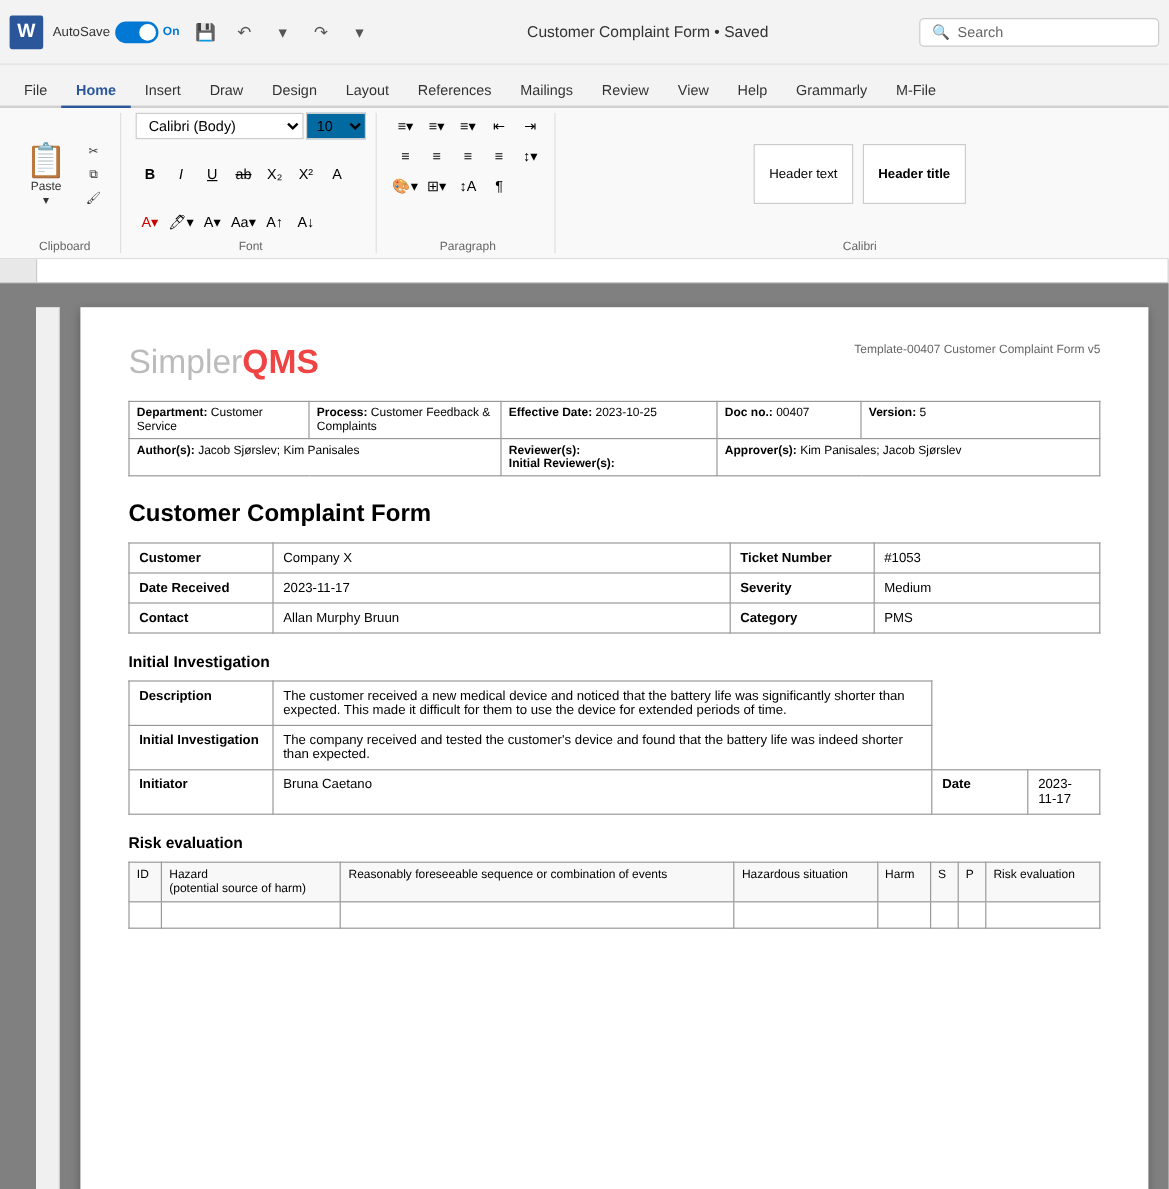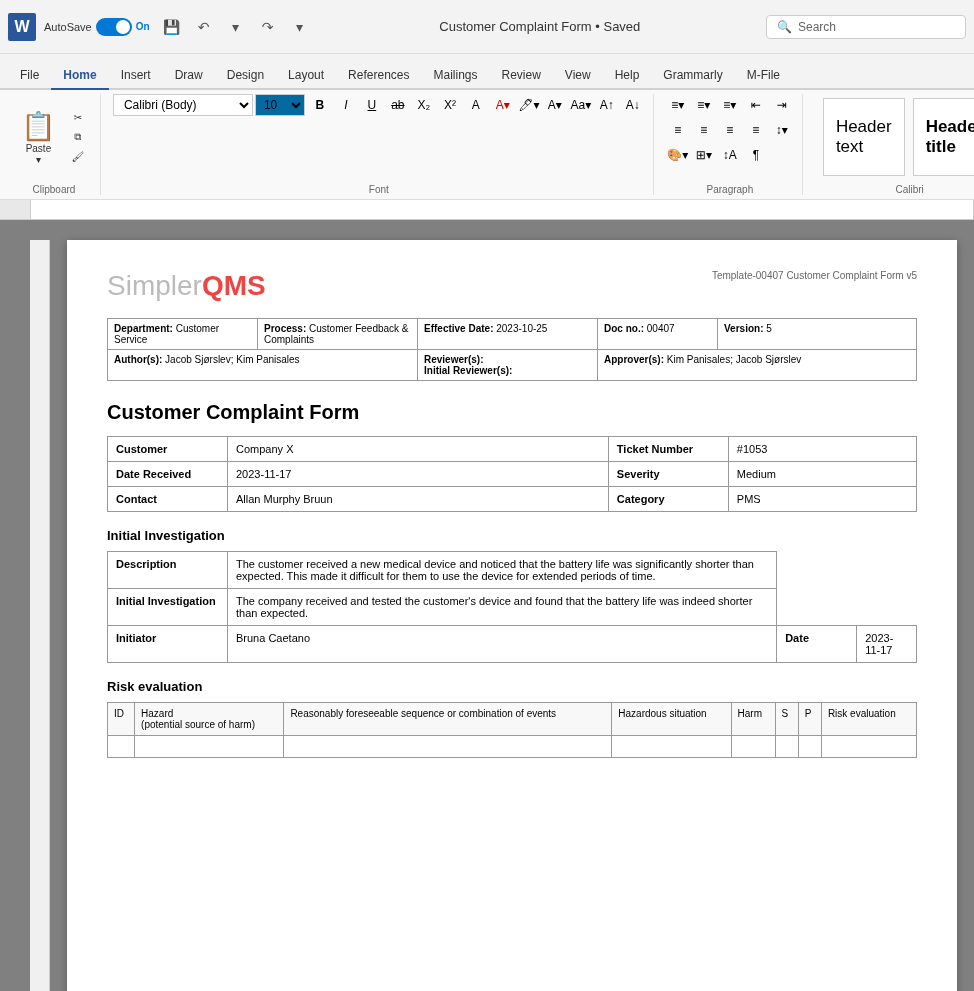--- a/index.html
+++ b/index.html
@@ -143,21 +143,21 @@
     .fmt-btn.italic { font-style: italic; }
     .fmt-btn.underline { text-decoration: underline; }
 
     .styles-preview {
       display: flex; gap: 8px; align-items: center;
       padding: 4px 8px;
     }
     .style-item {
       padding: 18px 12px;
       border: 1px solid #ccc;
-      font-size: 17px;
+      font-size: 11px;
       cursor: pointer;
       background: white;
     }
     .style-item.header-title { font-weight: bold; }
 
     
     .ruler {
       height: 20px;
       background: #f0f0f0;
       border-bottom: 1px solid #ccc;
@@ -284,21 +284,21 @@
           </div>
         <div class="rb-btn">
             <span>🖌</span>
           </div>
       </div>
     </div>
     <div class="ribbon-group-label">Clipboard</div>
   </div>
 
   <div class="ribbon-group">
-    <div class="ribbon-group-content" style="flex-direction:row;align-items:flex-start;gap:3px;">
+    <div class="ribbon-group-content" style="flex-direction:column;align-items:flex-start;gap:18px;">
       <div class="format-row">
         <select class="font-dropdown">
           <option>Calibri (Body)</option>
         </select>
         <select class="size-dropdown">
           <option>10</option>
         </select>
       </div>
       <div class="format-row">
         <div class="fmt-btn bold">B</div>

